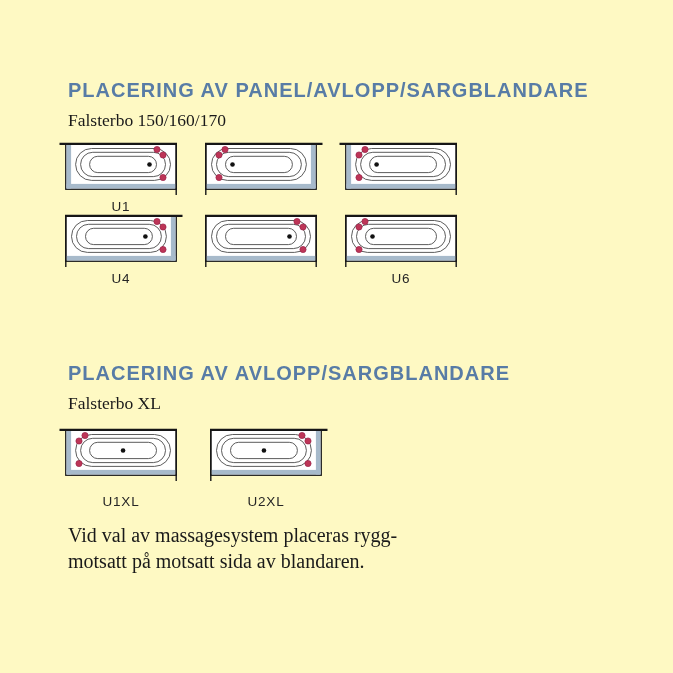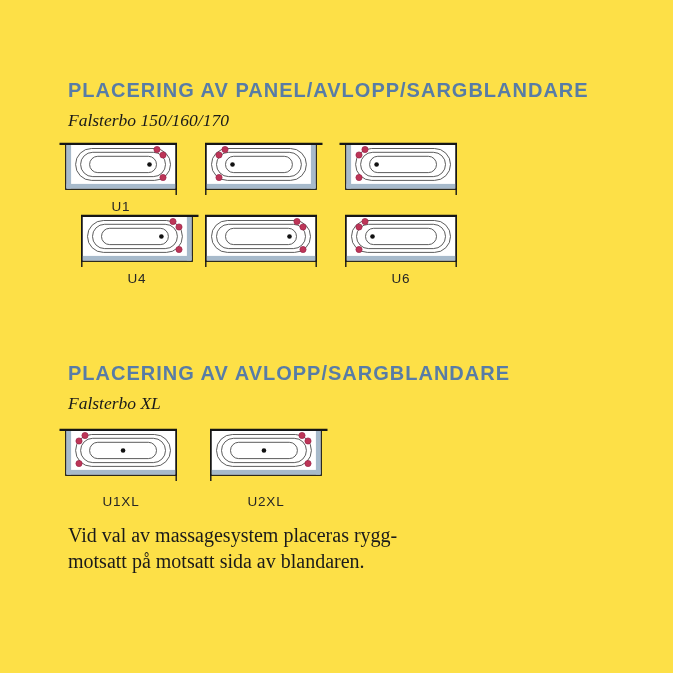--- a/index.html
+++ b/index.html
@@ -1,30 +1,29 @@
 <!DOCTYPE html>
 <html style="--title-color: #587ca6; --label-color: #262626; --body-color: #1a1a1a;"><head>
 <meta charset="utf-8">
 <style>
   * { margin:0; padding:0; box-sizing:border-box; }
   html,body { background:#ffffff; }
   .page {
-    position:relative; width:673px; height:673px; background:#fde047;
+    position:relative; width:673px; height:673px; background:#fef9c3;
     overflow:hidden; font-family:"Liberation Sans", sans-serif;
   }
   .sec-title {
     position:absolute; left:68px;
     font-weight:700; font-size:20px; letter-spacing:1px;
     color:var(--title-color,#587ca6);
   }
   .subtitle {
     position:absolute; left:68px;
     font-family:"Liberation Serif", serif; font-size:17.5px;
     color:var(--body-color,#1a1a1a);
-    font-style:italic;
   }
   .tub {
     position:absolute; width:126px;
   }
   .tub svg { display:block; overflow:visible; }
   .tub-label {
     display:block; width:126px; text-align:center;
     font-size:13.5px; letter-spacing:0.8px; margin-top:1px;
     color:var(--label-color,#262626);
   }
@@ -92,21 +91,21 @@
           <rect x="10.6" y="5.5" width="94.9" height="31.9" rx="15.95" ry="15.95" style="fill:none;stroke:#4a4a4a;stroke-width:0.9"></rect>
           <rect x="15.6" y="9.3" width="84.9" height="24.299999999999997" rx="12.149999999999999" ry="12.149999999999999" style="fill:none;stroke:#4a4a4a;stroke-width:0.9"></rect>
           <rect x="24.6" y="13.3" width="66.9" height="16.299999999999997" rx="8.149999999999999" ry="8.149999999999999" style="fill:none;stroke:#4a4a4a;stroke-width:0.9"></rect>
           <circle cx="31.6" cy="21.45" r="2.3" style="fill:#111111"></circle>
           <circle cx="20" cy="6.5" r="3.1" style="fill:#bd3557;stroke:#992148;stroke-width:0.7"></circle>
           <circle cx="14" cy="12" r="3.1" style="fill:#bd3557;stroke:#992148;stroke-width:0.7"></circle>
           <circle cx="14" cy="34.5" r="3.1" style="fill:#bd3557;stroke:#992148;stroke-width:0.7"></circle>
         </svg>
       </div>
   </div>
-  <div class="tub" style="left:74px;top:208px">
+  <div class="tub" style="left:58px;top:208px">
     <div>
         <svg width="126" height="62" viewBox="-7 -7 126 62">
           <rect x="0.8" y="0.8" width="110.4" height="45.4" style="fill:#fff;stroke:#161616;stroke-width:1.4"></rect>
           <rect x="105.9" y="1.5" width="4.6" height="44" style="fill:#a7bacb"></rect>
           <rect x="1.5" y="40.9" width="109" height="4.6" style="fill:#a7bacb"></rect>
           <line x1="0" y1="0.8" x2="117.5" y2="0.8" style="stroke:#161616;stroke-width:2.2"></line>
           <line x1="0.8" y1="0.3" x2="0.8" y2="52" style="stroke:#161616;stroke-width:1.4"></line>
           <rect x="6.5" y="5.5" width="94.9" height="31.9" rx="15.95" ry="15.95" style="fill:none;stroke:#4a4a4a;stroke-width:0.9"></rect>
           <rect x="11.5" y="9.3" width="84.9" height="24.299999999999997" rx="12.149999999999999" ry="12.149999999999999" style="fill:none;stroke:#4a4a4a;stroke-width:0.9"></rect>
           <rect x="20.5" y="13.3" width="66.9" height="16.299999999999997" rx="8.149999999999999" ry="8.149999999999999" style="fill:none;stroke:#4a4a4a;stroke-width:0.9"></rect>

